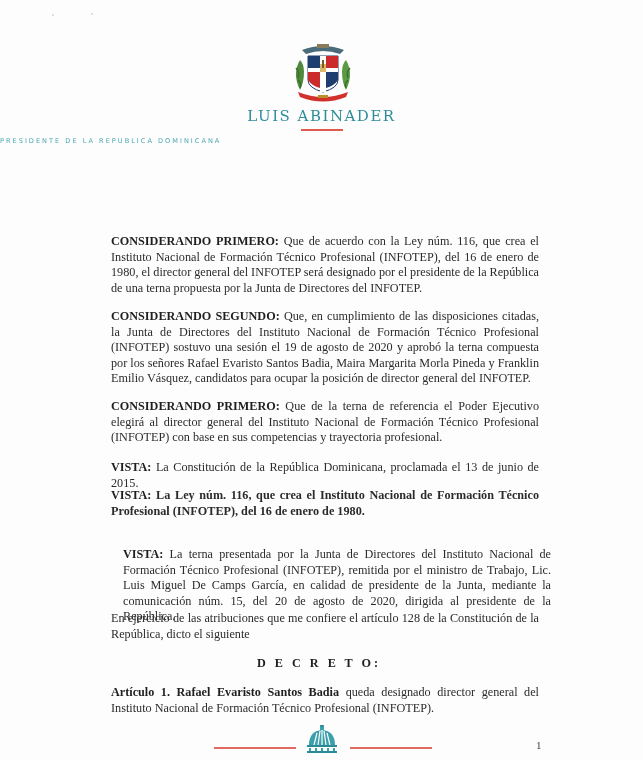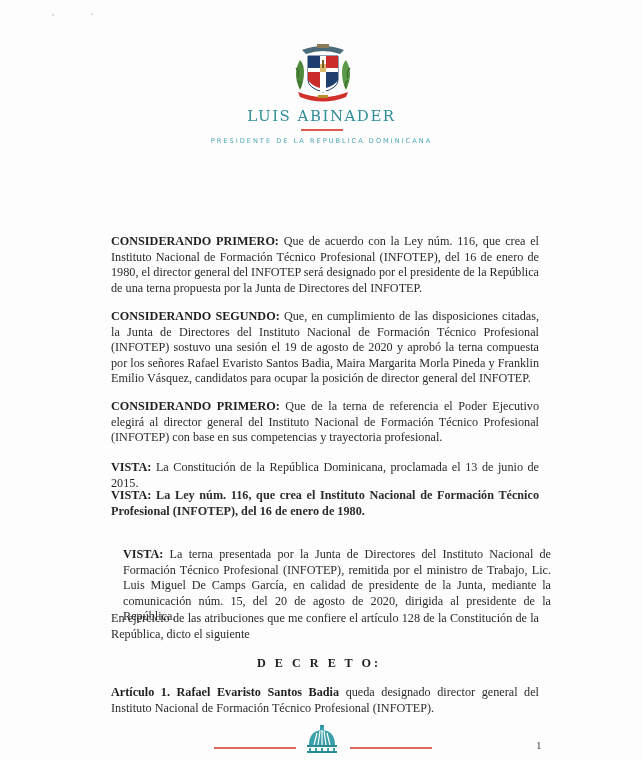--- a/index.html
+++ b/index.html
@@ -45,21 +45,21 @@
     .name-underline {
       position: absolute;
       left: 301px; top: 129px;
       width: 42px; height: 2px;
       background: #e05a4f;
     }
     .president-title {
       position: absolute;
       left: 0; width: 643px;
       top: 137px;
-      text-align: center;
+      text-align: left;
       font-family: "DejaVu Sans", "Liberation Sans", sans-serif;
       font-size: 6.6px;
       letter-spacing: 2px;
       color: #4aa6b2;
     }
     .body-text {
       position: absolute;
       left: 111px;
       width: 428px;
       font-size: 12.2px;

